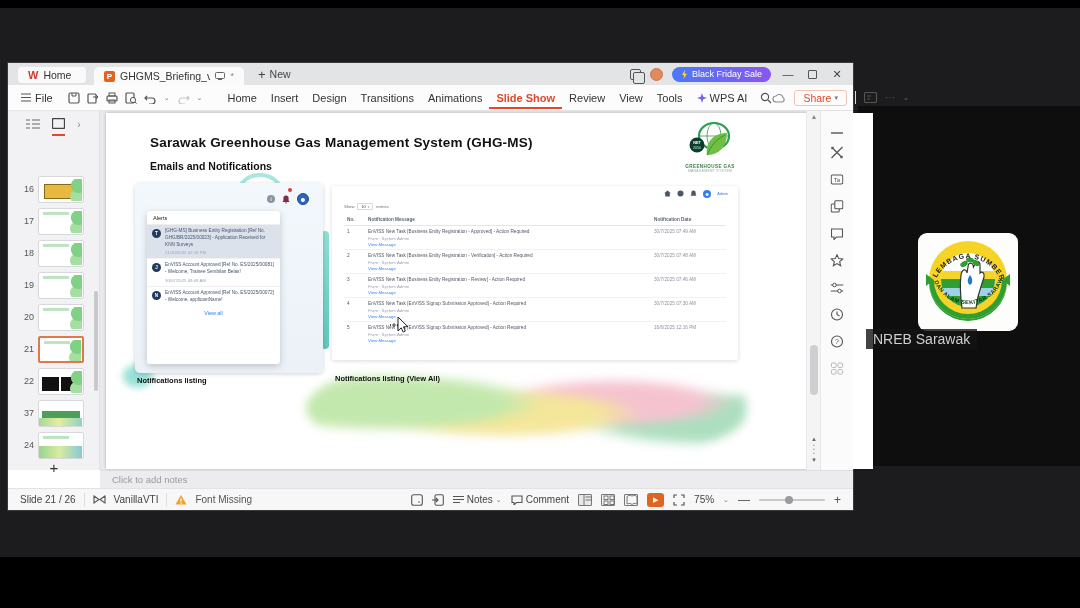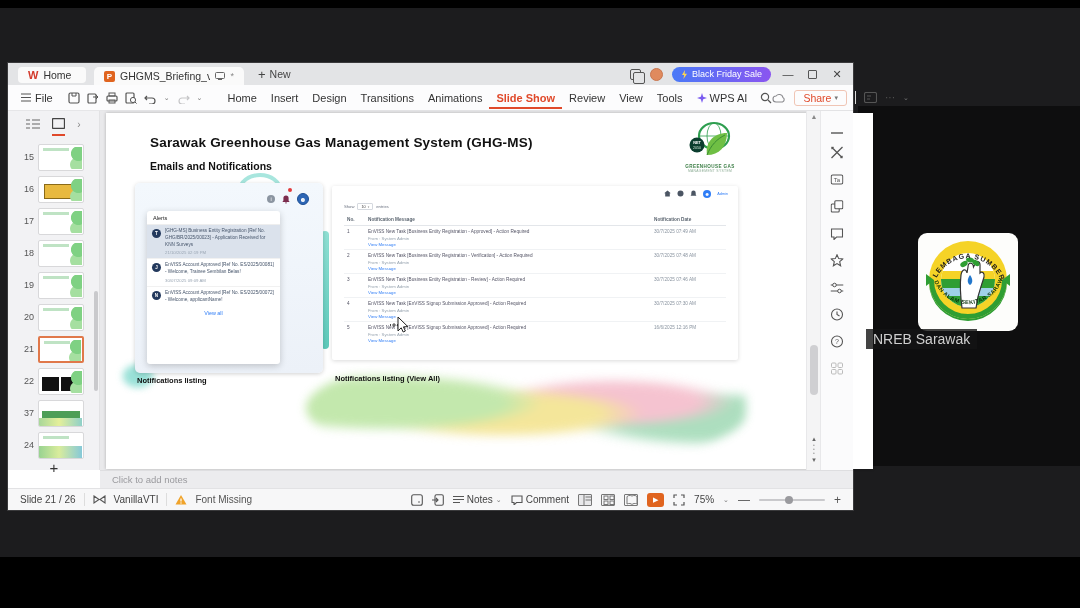--- a/index.html
+++ b/index.html
@@ -298,24 +298,20 @@
       <div class="thumbs">
         <div class="ptools">
           <svg class="ic" width="14" height="11">
               <path d="M0 1h4M0 5h4M0 9h4M6 1h8M6 5h8M6 9h8" stroke="#666" stroke-width="1.2"></path>
             </svg>
           <span class="pt-active"><svg class="ic" width="13" height="11">
                 <rect x="0.5" y="0.5" width="12" height="10" rx="1" fill="none" stroke="#444" stroke-width="1.3"></rect>
               </svg></span>
           <span style="color:#888;font-size:10px;">›</span>
         </div>
-        <div class="trow" style="top:30px">
-            <span class="tnum">15</span>
-            <span class="tprev"></span>
-          </div>
         <div class="trow v16" style="top:62px">
             <span class="tnum">16</span>
             <span class="tprev"></span>
           </div>
         <div class="trow" style="top:94px">
             <span class="tnum">17</span>
             <span class="tprev"></span>
           </div>
         <div class="trow" style="top:126px">
             <span class="tnum">18</span>

